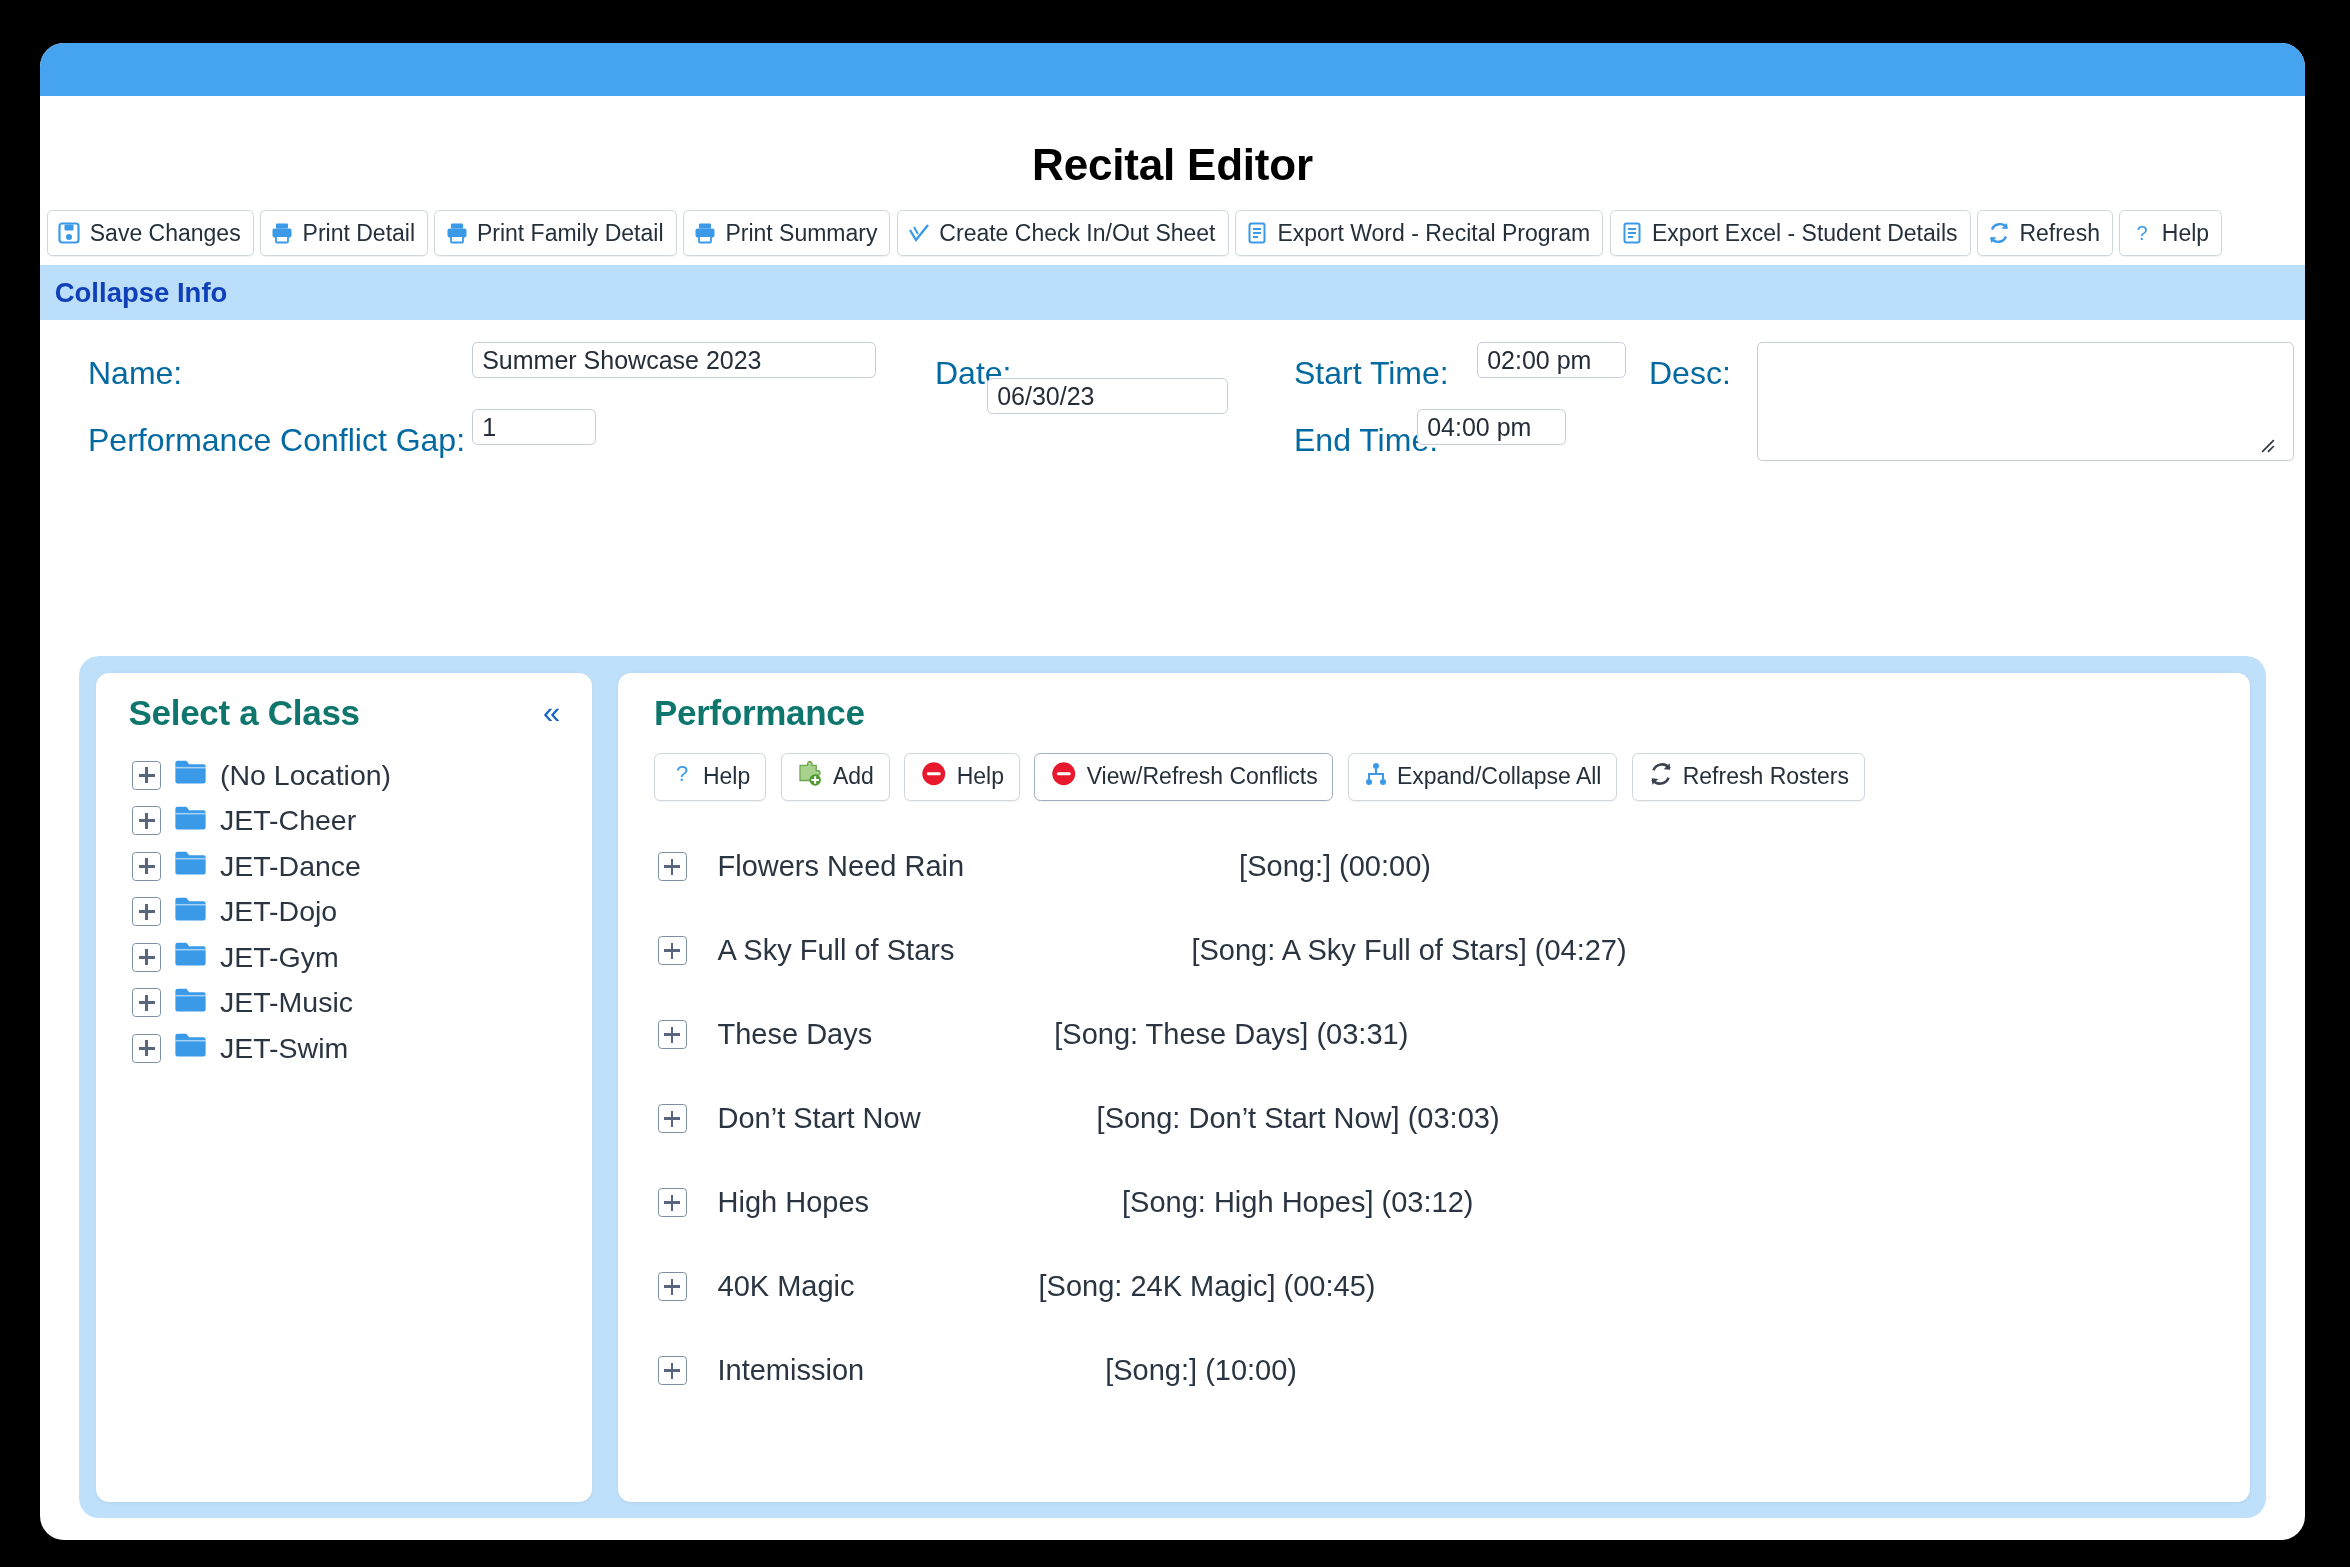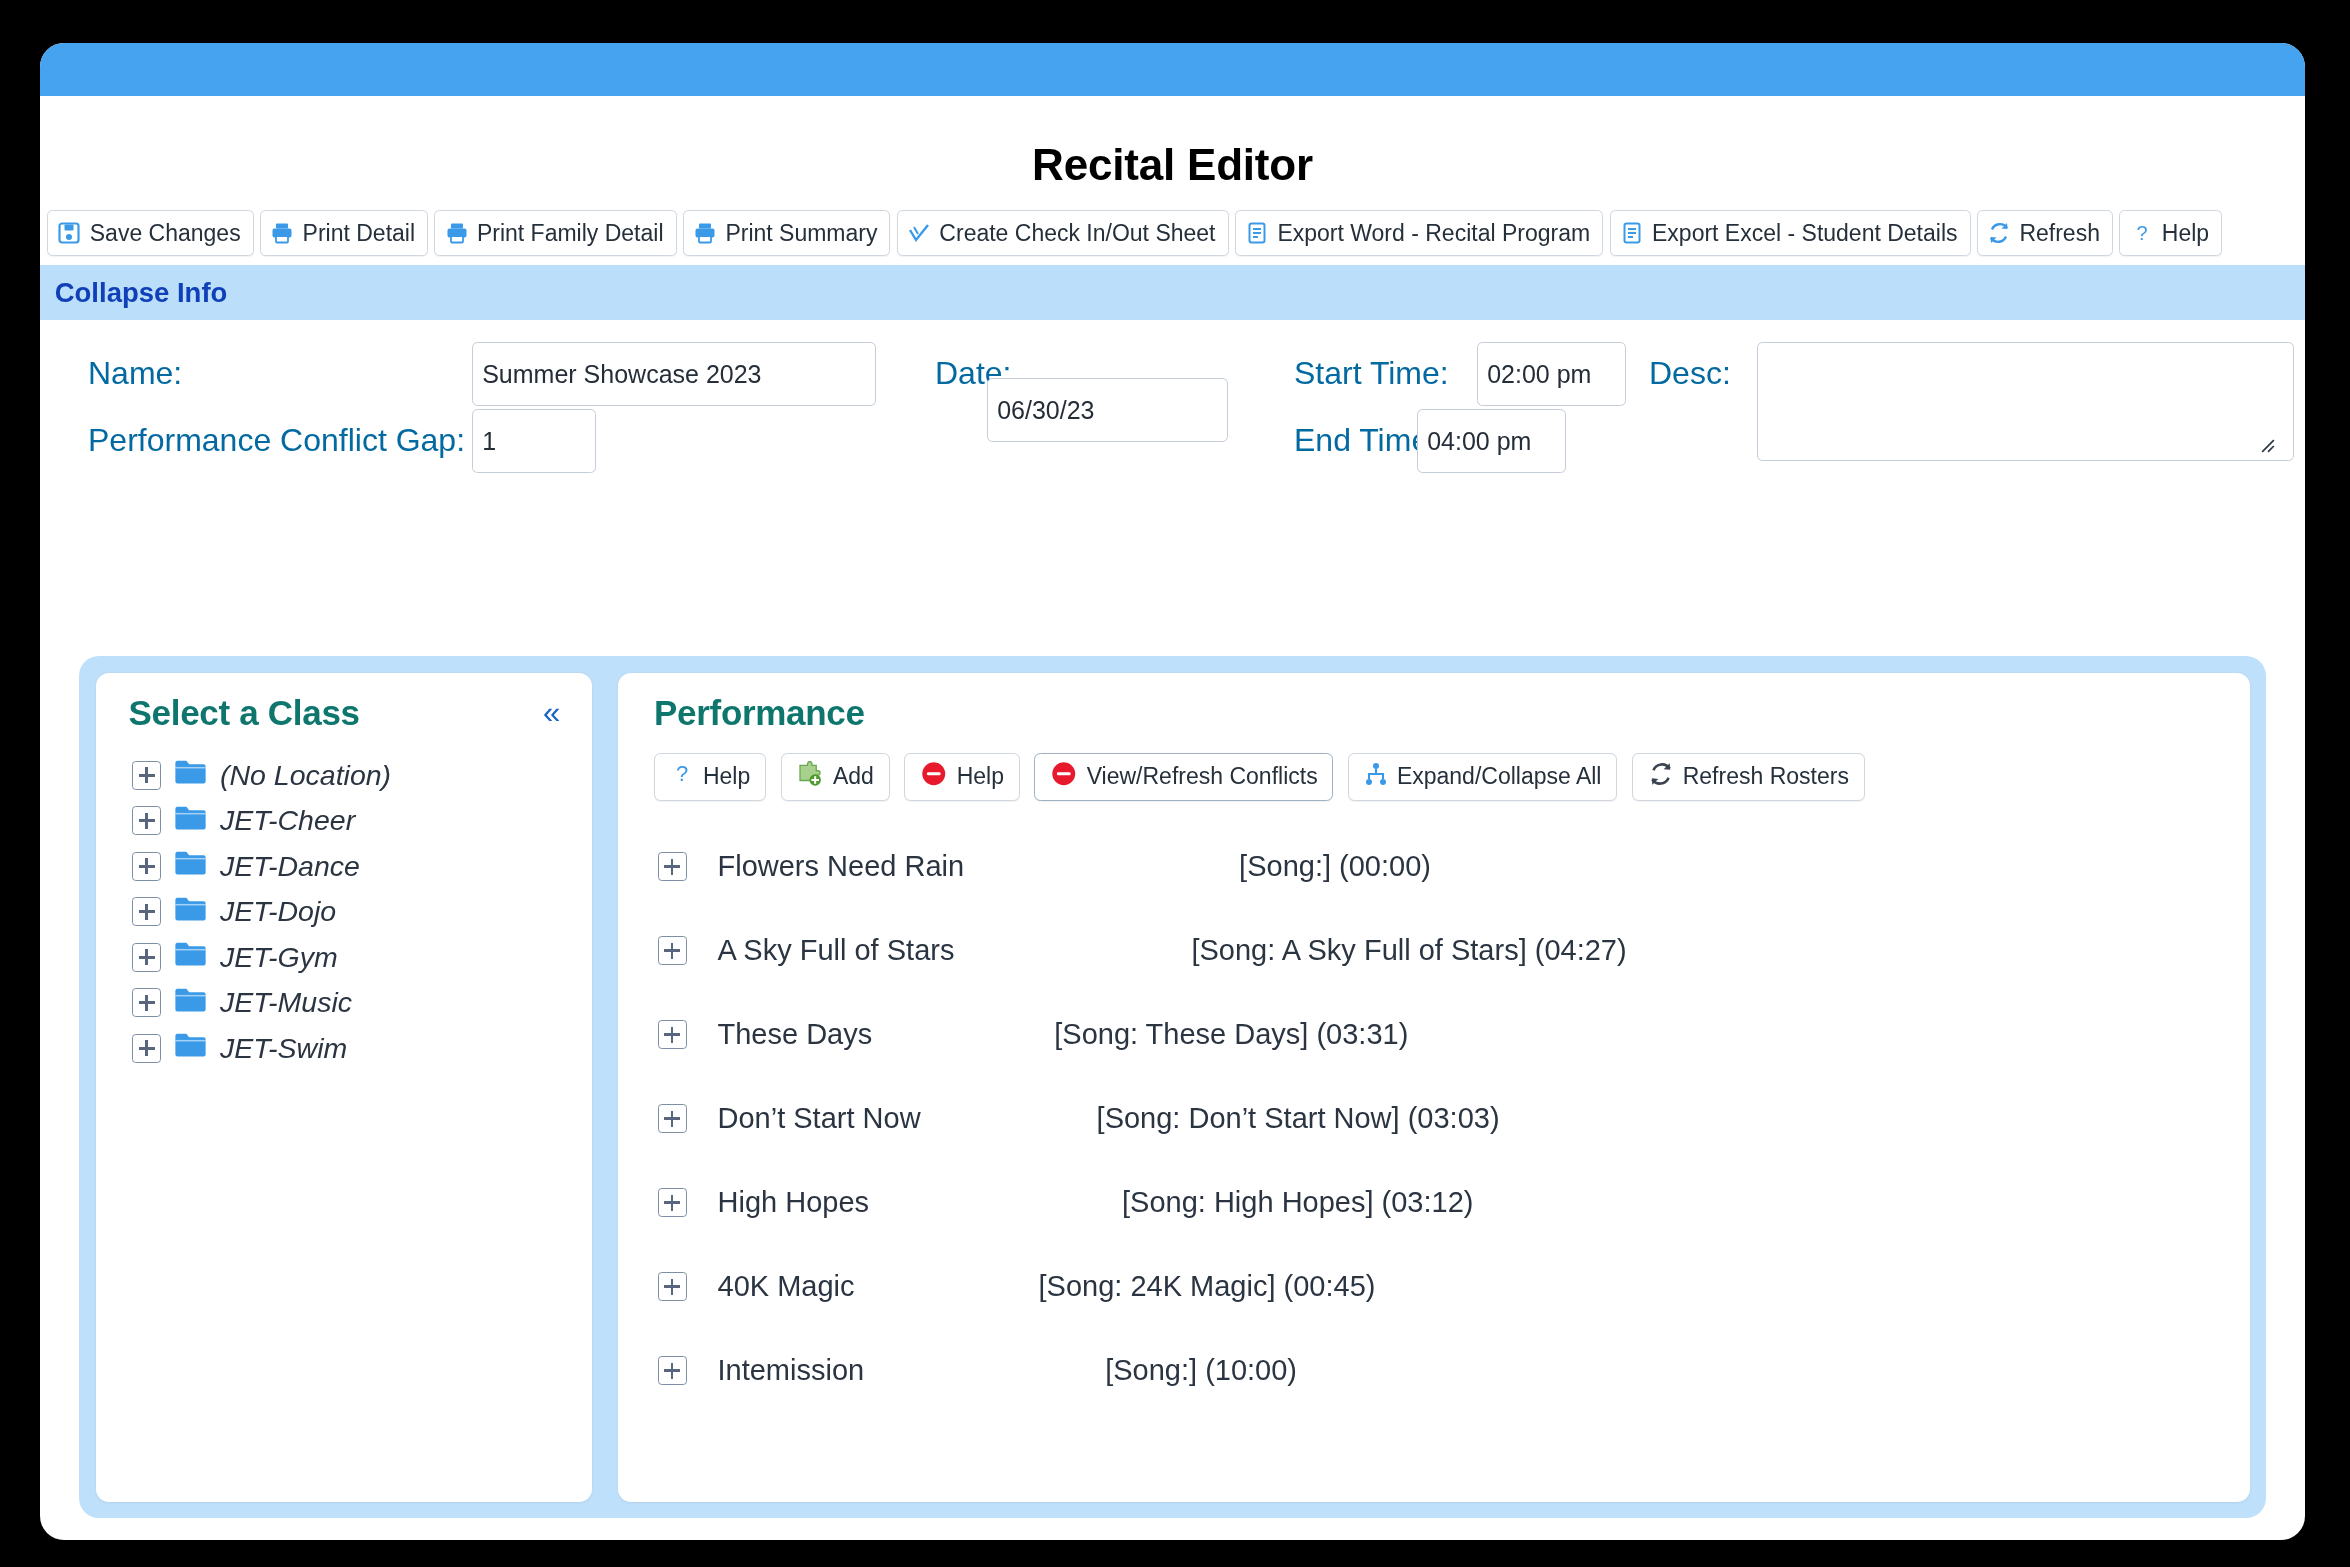--- a/index.html
+++ b/index.html
@@ -92,21 +92,21 @@
   }
   .fld {
     position: absolute;
     border: 0.9px solid #c3ccd8;
     border-radius: 5.5px;
     background: #fff;
     font-size: 25px;
     color: #252d38;
     font-family: "Liberation Sans", sans-serif;
     padding: 0 9.2px;
-    height: 64px;
+    height: 36px;
     line-height: 46px;
     outline: none;
   }
   .fld.ta {
     height: 119px;
     line-height: normal;
     padding: 7.3px 9.2px;
     resize: none;
   }
   .resize-grip {
@@ -165,21 +165,20 @@
 
   
   .tree { margin-top: 20px; }
   .tree-item {
     display: flex;
     align-items: center;
     gap: 12px;
     padding: 5.5px 0 5.5px 20px;
     font-size: 28.5px;
     color: #2b3542;
-    font-style: italic;
   }
   .plus-box {
     width: 29px; height: 29px;
     border: 1.8px solid #7d8fa5;
     border-radius: 3.7px;
     background: #fff;
     position: relative;
     flex: 0 0 29px;
   }
   .plus-box::before, .plus-box::after {

